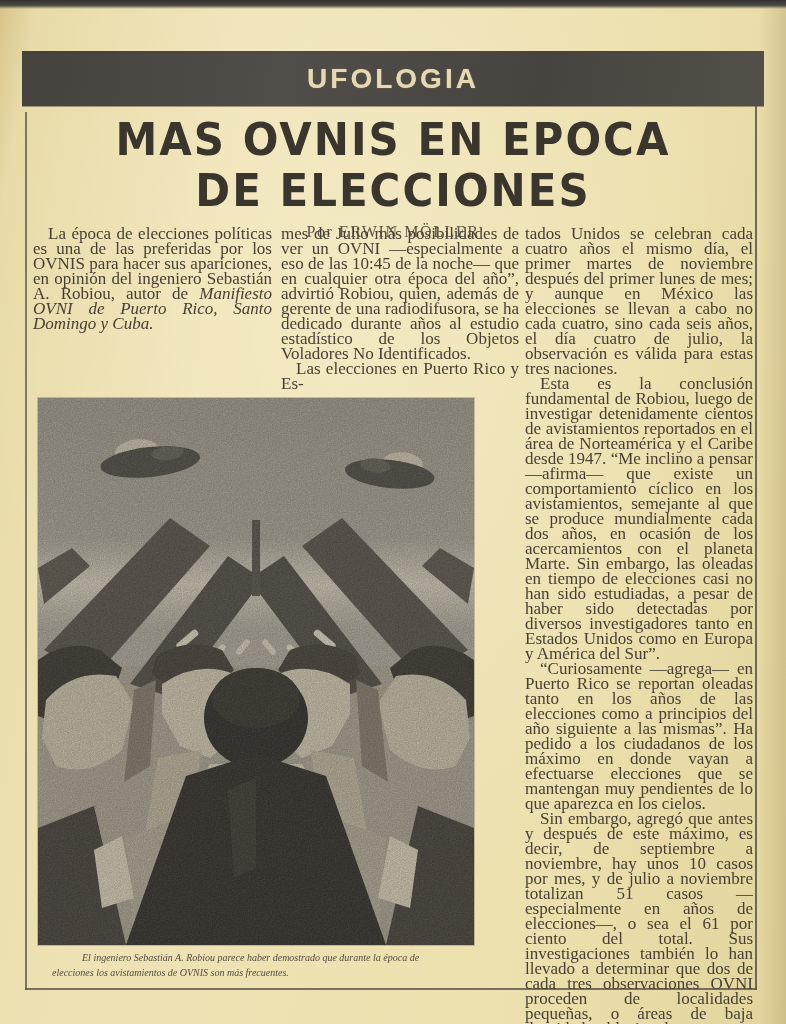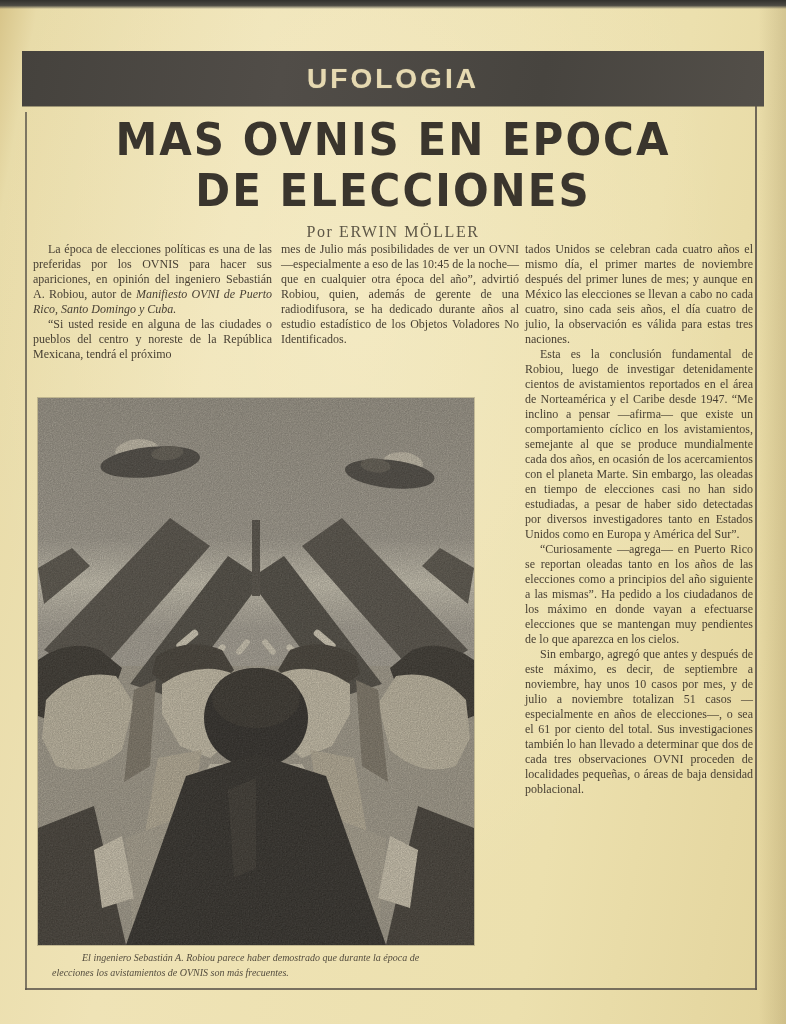--- a/index.html
+++ b/index.html
@@ -42,22 +42,22 @@
     position:absolute;left:30px;top:223px;width:726px;
     text-align:center;font-size:16px;letter-spacing:1.6px;color:#5d5646;
   }
   
   .rule{position:absolute;background:#5a544a;}
   .rule-left{left:25px;top:112px;width:1.5px;height:878px;opacity:.75;}
   .rule-right{left:755px;top:106px;width:2px;height:884px;opacity:.85;}
   .rule-bottom{left:25px;top:988px;width:732px;height:2px;opacity:.8;}
   
   .col{
-    position:absolute;top:242px;
-    font-size:12px;line-height:15px;color:#473f33;
+    position:absolute;top:226px;
+    font-size:17px;line-height:15px;color:#473f33;
     text-align:justify;
   }
   .col p{margin:0;text-indent:15px;}
   .col p.noindent{text-indent:0;}
   .col1{left:33px;width:239px;}
   .col2{left:281px;width:238px;}
   .col3{left:525px;width:228px;}
   .col em{font-style:italic;}
   
   .photo{
@@ -88,25 +88,25 @@
   </h1>
 
   <div class="byline">Por ERWIN MÖLLER</div>
 
   <div class="rule rule-left"></div>
   <div class="rule rule-right"></div>
   <div class="rule rule-bottom"></div>
 
   <div class="col col1">
     <p><span>La época de elecciones políticas es una de las preferidas por los OVNIS para hacer sus apariciones, en opinión del ingeniero Sebastián A. Robiou, autor de </span><em>Manifiesto OVNI de Puerto Rico, Santo Domingo y Cuba.</em></p>
-    <p>“Si usted reside en alguna de las ciudades o pueblos del centro y noreste de la República Mexicana, tendrá el próximo</p>
   </div>
 
   <div class="col col2">
     <p class="noindent">mes de Julio más posibilidades de ver un OVNI —especialmente a eso de las 10:45 de la noche— que en cualquier otra época del año”, advirtió Robiou, quien, además de gerente de una radiodifusora, se ha dedicado durante años al estudio estadístico de los Objetos Voladores No Identificados.</p>
+    <p>Las elecciones en Puerto Rico y Es-</p>
   </div>
 
   <div class="col col3">
     <p class="noindent">tados Unidos se celebran cada cuatro años el mismo día, el primer martes de noviembre después del primer lunes de mes; y aunque en México las elecciones se llevan a cabo no cada cuatro, sino cada seis años, el día cuatro de julio, la observación es válida para estas tres naciones.</p>
     <p>Esta es la conclusión fundamental de Robiou, luego de investigar detenidamente cientos de avistamientos reportados en el área de Norteamérica y el Caribe desde 1947. “Me inclino a pensar —afirma— que existe un comportamiento cíclico en los avistamientos, semejante al que se produce mundialmente cada dos años, en ocasión de los acercamientos con el planeta Marte. Sin embargo, las oleadas en tiempo de elecciones casi no han sido estudiadas, a pesar de haber sido detectadas por diversos investigadores tanto en Estados Unidos como en Europa y América del Sur”.</p>
     <p>“Curiosamente —agrega— en Puerto Rico se reportan oleadas tanto en los años de las elecciones como a principios del año siguiente a las mismas”. Ha pedido a los ciudadanos de los máximo en donde vayan a efectuarse elecciones que se mantengan muy pendientes de lo que aparezca en los cielos.</p>
     <p>Sin embargo, agregó que antes y después de este máximo, es decir, de septiembre a noviembre, hay unos 10 casos por mes, y de julio a noviembre totalizan 51 casos —especialmente en años de elecciones—, o sea el 61 por ciento del total. Sus investigaciones también lo han llevado a determinar que dos de cada tres observaciones OVNI proceden de localidades pequeñas, o áreas de baja densidad poblacional.</p>
   </div>
 
   <figure class="photo">

